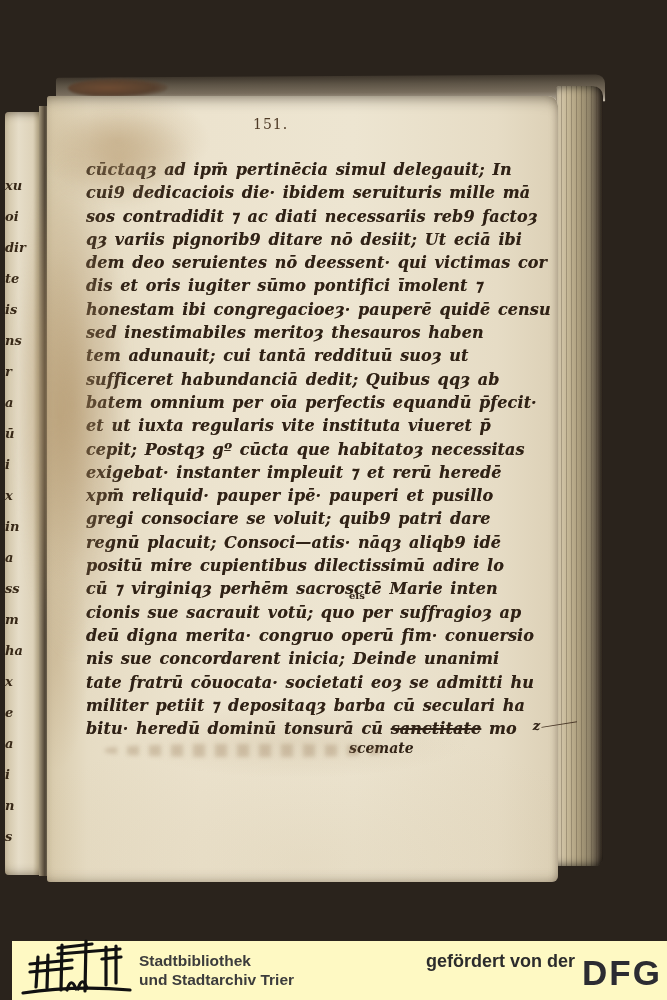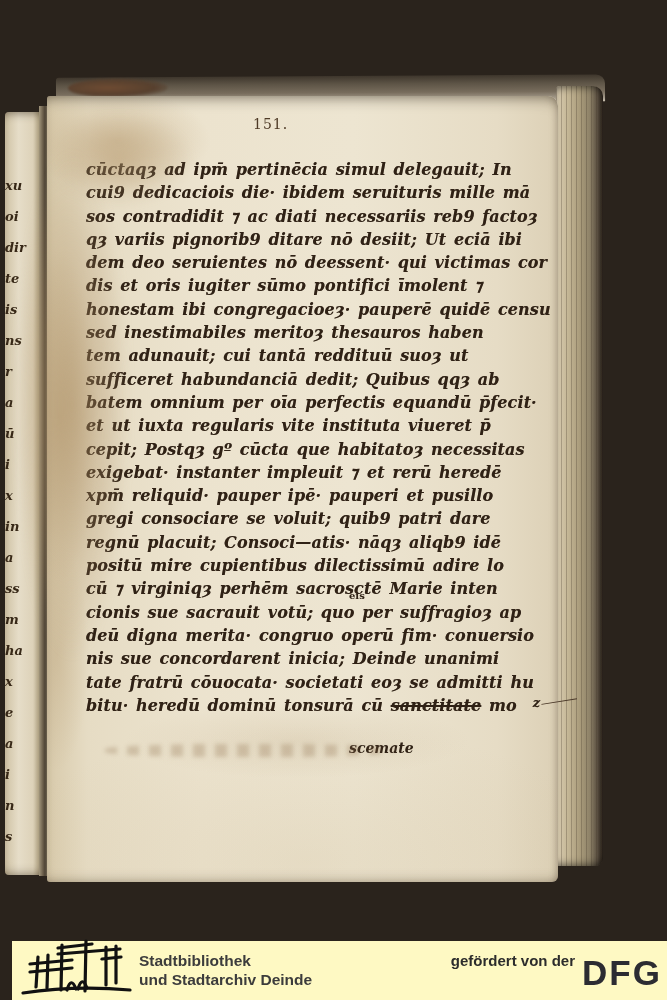--- a/index.html
+++ b/index.html
@@ -109,21 +109,21 @@
     background:#fef9c3;z-index:5;
     font-family:"Liberation Sans","DejaVu Sans",sans-serif;
   }
   .footer-logo{position:absolute;left:8px;top:-6px;width:114px;height:66px;}
   .inst-text{
     position:absolute;left:127px;top:10px;
     font-weight:bold;font-size:15.5px;line-height:19px;color:#3c3c3c;
   }
   .funding-text{
     position:absolute;right:104px;top:13px;text-align:right;
-    font-weight:bold;font-size:15px;line-height:14.5px;color:#2c2c2c;
+    font-weight:bold;font-size:18px;line-height:14.5px;color:#2c2c2c;
   }
   .dfg-logo{
     position:absolute;left:570px;top:12px;
     font-weight:bold;font-size:35px;letter-spacing:2px;color:#2c2c32;
     transform:scaleY(1.02);
   }
 </style>
 </head>
 <body>
 
@@ -183,20 +183,21 @@
           <div class="ms-line">exigebat· instanter impleuit ⁊ et rerū heredē</div>
           <div class="ms-line">xpm̄ reliquid· pauper ipē· pauperi et pusillo</div>
           <div class="ms-line">gregi consociare se voluit; quib9 patri dare</div>
           <div class="ms-line">regnū placuit; Consoci—atis· nāqȝ aliqb9 idē</div>
           <div class="ms-line">positū mire cupientibus dilectissimū adire lo</div>
           <div class="ms-line">cū ⁊ virginiqȝ perhēm sacrosctē Marie inten</div>
           <div class="ms-line">cionis sue sacrauit votū; quo per suffragioȝ ap</div>
           <div class="ms-line">deū digna merita· congruo operū fim· conuersio</div>
           <div class="ms-line">nis sue concordarent inicia; Deinde unanimi</div>
           <div class="ms-line">tate fratrū cōuocata· societati eoȝ se admitti hu</div>
+          <div class="ms-line">militer petiit ⁊ depositaqȝ barba cū seculari ha</div>
         </div>
       <div class="ms-line">
         <span>bitu· heredū dominū tonsurā cū </span><span class="struck">sanctitate</span><span> mo</span><span class="end-mark">z</span>
       </div>
     </div>
 
     <div class="sup-note">eis</div>
     <div class="correction">scemate</div>
     <div class="ghost-bleed"></div>
   </div>
@@ -218,21 +219,21 @@
       <path d="M38 13 L72 9"></path>
       <path d="M38 19 L100 14"></path>
       <path d="M47 55 q4 -14 9 -1"></path>
       <path d="M58 54 q4 -14 9 -1"></path>
       <path d="M86 12 L86 50"></path>
       <path d="M96 11 L96 48"></path>
       <path d="M82 24 L101 22"></path>
     </svg>
     <div class="inst-text">
       <div>Stadtbibliothek</div>
-      <div>und Stadtarchiv Deinde</div>
+      <div>und Stadtarchiv Trier</div>
     </div>
     <div class="funding-text">
       <div>gefördert von der</div>
     </div>
     <div class="dfg-logo">DFG</div>
   </div>
 
 </div>
 
 </body></html>

